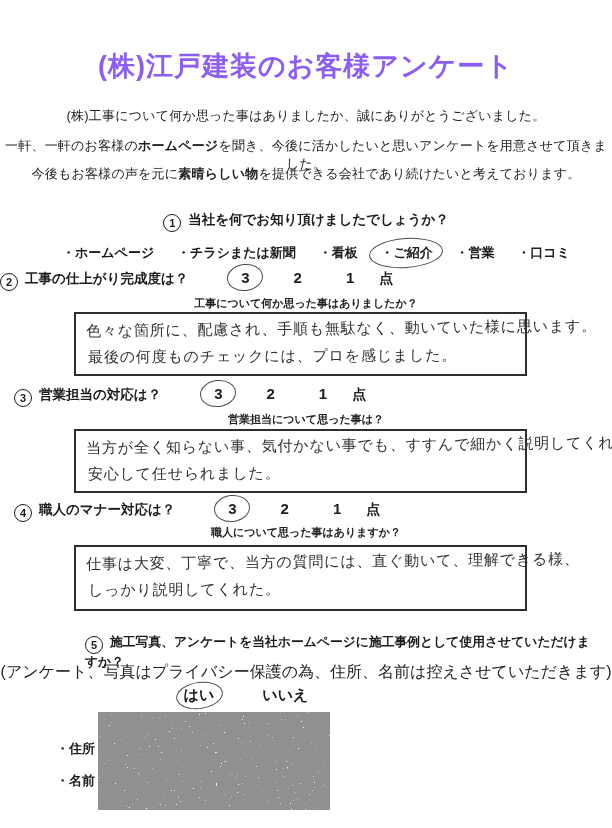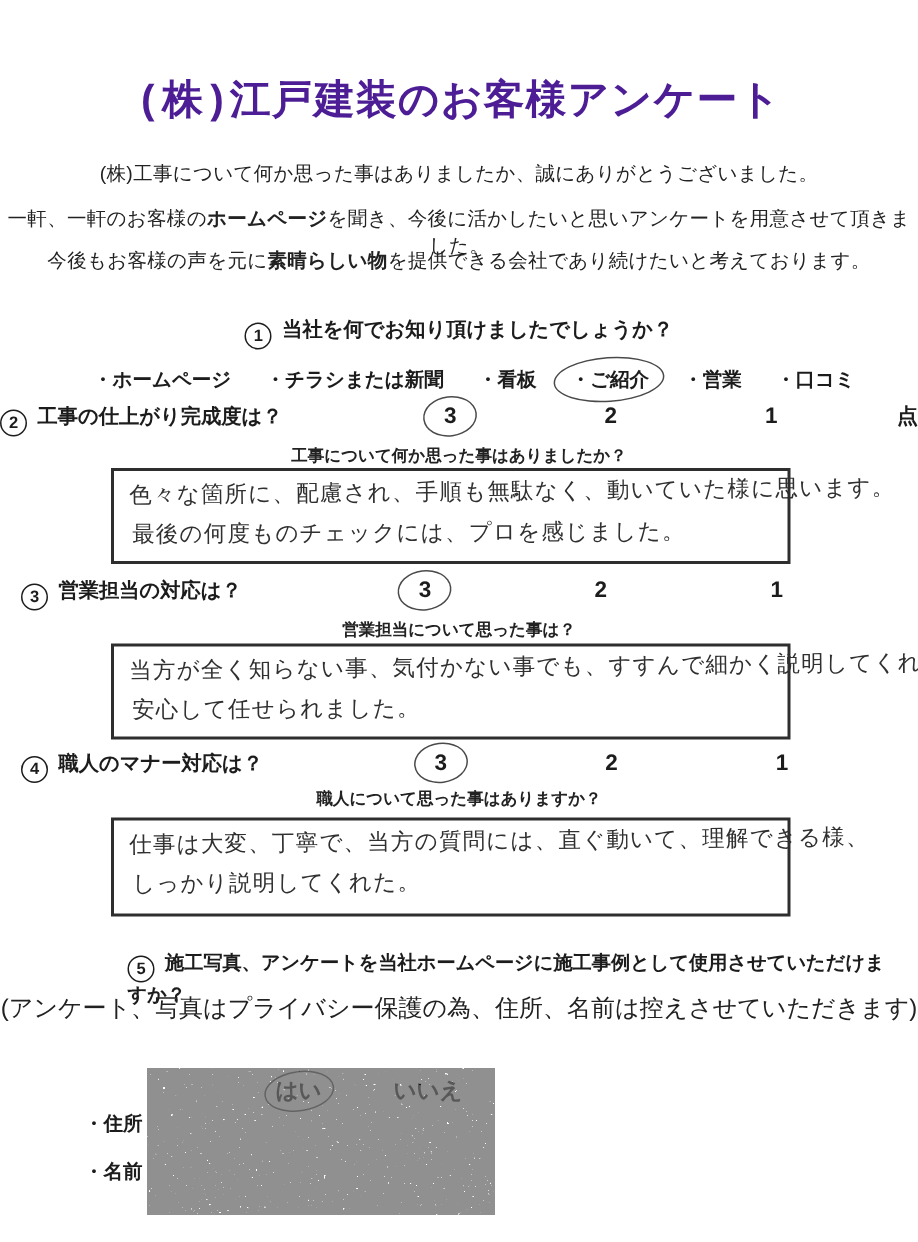--- a/index.html
+++ b/index.html
@@ -59,21 +59,21 @@
     top:242px;left:60px;right:40px;
     display:flex;
     justify-content:space-between;
     font-size:13px;font-weight:bold;
   }
   .opt{position:relative;padding:2px 2px;}
 
   
   .raterow{
     display:flex;
-    justify-content:space-between;
+    justify-content:flex-start;
     align-items:baseline;
     gap:14px;
     font-size:13.5px;
     font-weight:bold;
     left:0;right:0;
   }
   .raterow .qtext{margin-right:24px;}
   .score{
     position:relative;
     font-size:15px;
@@ -126,34 +126,34 @@
     color:#222;
   }
   .ynrow{
     display:flex;
     justify-content:center;
     gap:48px;
     left:0;right:120px;
     font-size:15px;
     font-weight:bold;
   }
-  .yn-opt{position:relative;margin-top:32px;}
+  .yn-opt{position:relative;}
 
   
   .flabel{font-size:13px;font-weight:bold;}
 
   
   .noise{left:98px;top:712px;}
 </style>
 </head>
 <body>
 
 <div id="page">
 
-  <div class="abs centerline title" id="title" style="color: #4c1d95; font-family: Liberation Mono, monospace;">(株)江戸建装のお客様アンケート</div>
+  <div class="abs centerline title" id="title" style="color: #8b5cf6;">(株)江戸建装のお客様アンケート</div>
 
   <div class="abs centerline intro" style="top:107px;">
     <span>(株)工事について何か思った事はありましたか、誠にありがとうございました。</span><span class="b"></span><span></span>
   </div>
   <div class="abs centerline intro" style="top:137px;">
     <span>一軒、一軒のお客様の</span><span class="b">ホームページ</span><span>を聞き、今後に活かしたいと思いアンケートを用意させて頂きました。</span>
   </div>
   <div class="abs centerline intro" style="top:165px;">
     <span>今後もお客様の声を元に</span><span class="b">素晴らしい物</span><span>を提供できる会社であり続けたいと考えております。</span>
   </div>

